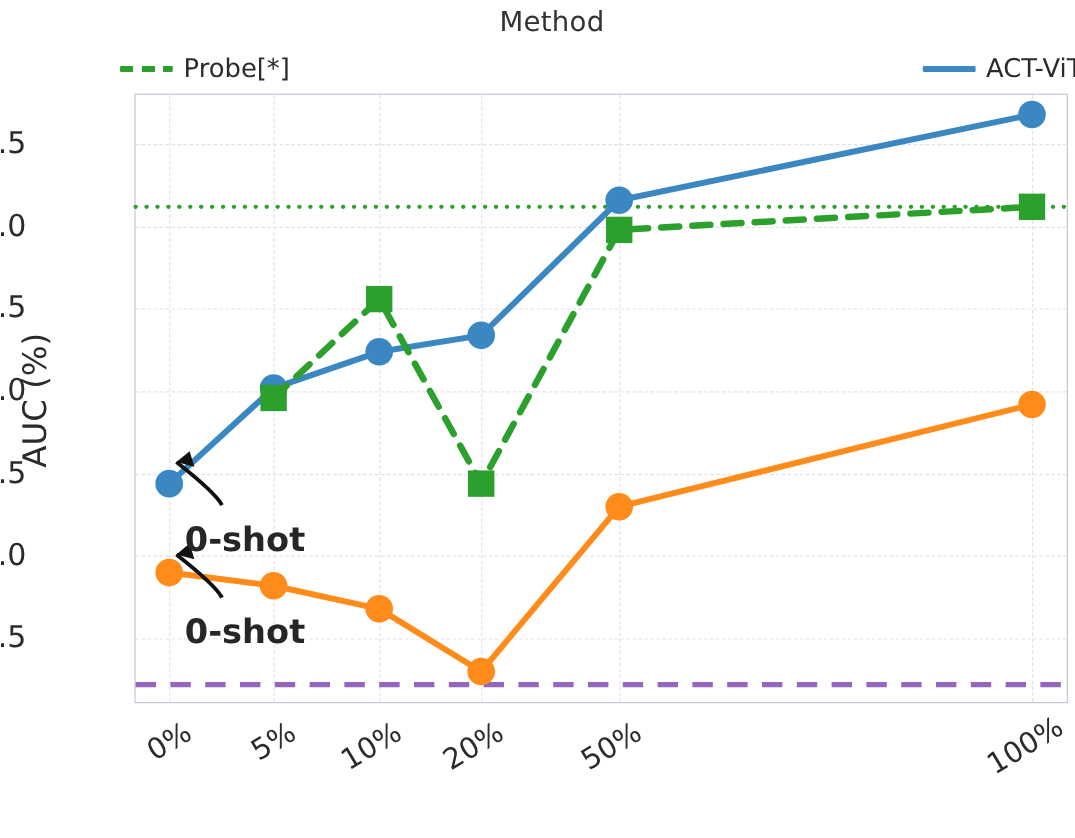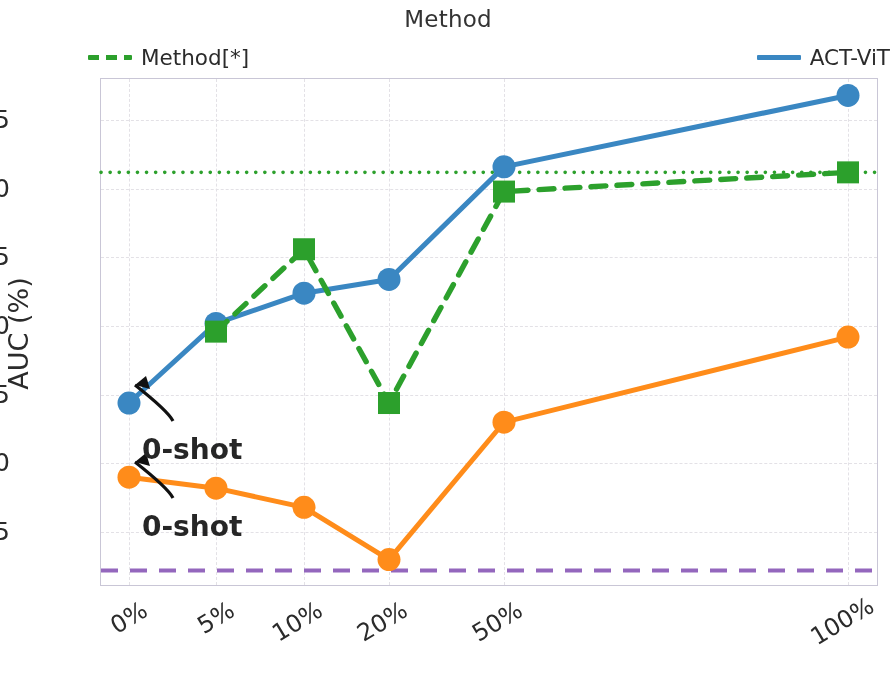--- a/index.html
+++ b/index.html
@@ -1,21 +1,21 @@
 <!DOCTYPE html>
 <html><head>
 <meta charset="utf-8">
 <style>
   html,body{margin:0;padding:0;}
   body{
     width:896px;height:698px;background:#ffffff;
     font-family:"DejaVu Sans","Liberation Sans",sans-serif;
     color:#262626;overflow:hidden;
   }
-  #root{position:relative;width:732px;height:698px;}
+  #root{position:relative;width:732px;height:698px;margin-left:12px;}
 
   
   #legend-title{
     position:absolute;left:0;top:6px;width:896px;text-align:center;
     font-size:23px;color:#333;letter-spacing:.2px;
   }
   #legend-row{
     position:absolute;left:88px;top:40px;width:808px;height:34px;
     display:flex;align-items:center;justify-content:space-between;
     padding-right:6px;box-sizing:border-box;
@@ -64,21 +64,21 @@
 
 <div id="root">
 
   <div id="legend-title">Method</div>
 
   <div id="legend-row">
     <div class="legend-entry">
       <span class="legend-swatch">
           <i id="sw1" style="background: repeating-linear-gradient(to right, rgb(44, 160, 44) 0px, rgb(44, 160, 44) 11px, transparent 11px, transparent 18px); height: 5px;"></i>
         </span>
-      <span class="legend-label">Method[*]</span>
+      <span class="legend-label">Probe[*]</span>
     </div>
     <div class="legend-entry">
       <span class="legend-swatch">
           <i id="sw2" style="background: rgb(58, 135, 194);"></i>
         </span>
       <span class="legend-label">ACT-ViT</span>
     </div>
   </div>
 
   <div id="plot-frame">

